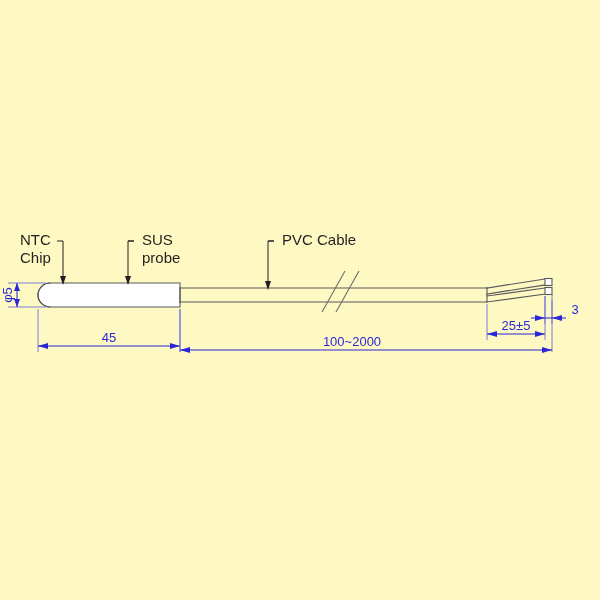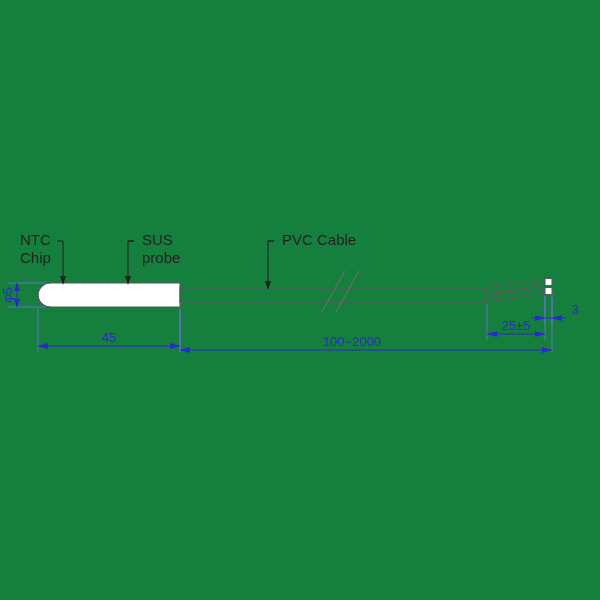--- a/index.html
+++ b/index.html
@@ -10,21 +10,21 @@
   body {
     width: 600px;
     height: 600px;
     font-family: "Liberation Sans", sans-serif;
     overflow: hidden;
   }
   #drawing-root {
     position: relative;
     width: 600px;
     height: 600px;
-    background: #15803d;
+    background: #fef9c3;
   }
   svg.dwg {
     display: block;
     width: 600px;
     height: 600px;
   }
   .part-line {
     fill: none;
     stroke: #58595b;
     stroke-width: 1.1;

